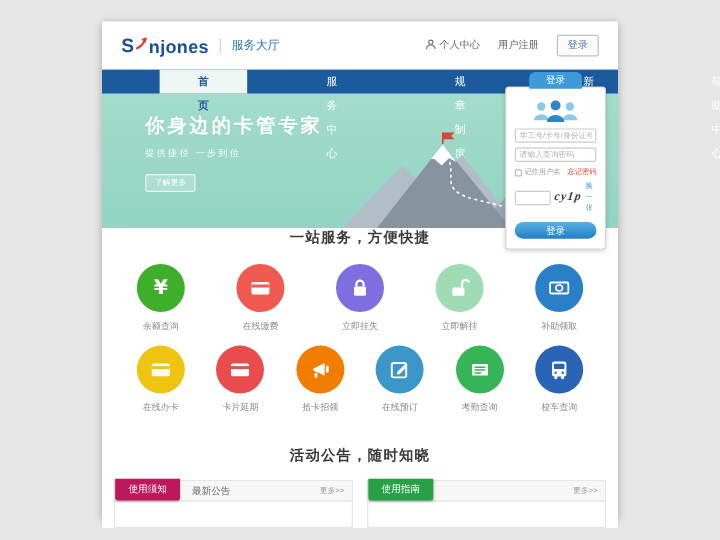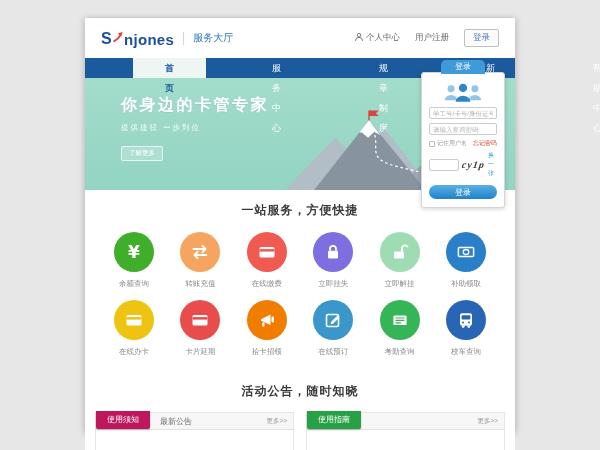--- a/index.html
+++ b/index.html
@@ -50,21 +50,21 @@
   .forgot { color:#e0453a; margin-left:auto; cursor:pointer; }
   .captcha-row { display:flex; align-items:center; gap:3px; }
   .captcha-input { width:30px; height:12px; margin-bottom:0; }
   .captcha-text { font-family:"Liberation Serif", serif; font-style:italic; font-weight:bold;
                   font-size:10px; color:#3a3a3a; letter-spacing:1px; transform:skewX(-8deg); cursor:pointer; }
   .captcha-refresh { font-size:6px; color:#3e9ad8; cursor:pointer; }
   .login-submit { display:block; width:100%; height:14px; margin-top:7px; border:none; border-radius:7px;
                   background:linear-gradient(#58b0e5,#2180c6); color:#fff; font-size:8px; cursor:pointer; }
 
   
-  .services { text-align:center; padding-top:12px; background:#fff; }
+  .services { text-align:center; background:#fff; }
   .section-title { font-size:12px; font-weight:bold; color:#3a3a3a; letter-spacing:1px; }
   .services .section-title { margin-bottom:13px; }
   .service-row { display:flex; justify-content:space-between; padding:0 24px; margin-bottom:11px; }
   .service-item { width:50px; cursor:pointer; }
   .service-circle { width:40px; height:40px; border-radius:50%; margin:0 auto 7px;
                     display:flex; align-items:center; justify-content:center; }
   .service-circle .glyph { color:#fff; font-size:17px; font-weight:bold; font-family:"DejaVu Sans", sans-serif; }
   .service-label { font-size:7.5px; color:#898989; white-space:nowrap; }
   .more-btn { display:inline-block; margin-top:3px; background:#f2601c; color:#fff; font-size:8.5px;
               padding:4px 13px; border-radius:3px; border:none; cursor:pointer; }
@@ -181,29 +181,20 @@
   <div class="services">
     <div class="section-title">一站服务，方便快捷</div>
     <div class="service-row" id="service-row-1">
         <div class="service-item">
           <div class="service-circle" style="background: rgb(63, 174, 42); color: rgb(63, 174, 42);">
             <span class="glyph">¥</span>
           </div>
           <div class="service-label">余额查询</div>
         </div>
         <div class="service-item">
-          <div class="service-circle" style="background: rgb(245, 165, 95); color: rgb(245, 165, 95);">
-            <svg width="20" height="20" viewBox="0 0 20 20" fill="none" stroke="#fff" stroke-width="1.9" stroke-linecap="round" stroke-linejoin="round">
-              <path d="M3.5 7h12M12.5 3.8 15.5 7l-3 3.2"></path>
-              <path d="M16.5 13h-12M7.5 9.8 4.5 13l3 3.2"></path>
-            </svg>
-          </div>
-          <div class="service-label">转账充值</div>
-        </div>
-        <div class="service-item">
           <div class="service-circle" style="background: rgb(240, 90, 80); color: rgb(240, 90, 80);">
             <svg width="20" height="20" viewBox="0 0 20 20">
               <rect x="2.5" y="5" width="15" height="10.5" rx="1.5" fill="#fff"></rect>
               <rect x="2.5" y="7.1" width="15" height="2.5" fill="currentColor"></rect>
             </svg>
           </div>
           <div class="service-label">在线缴费</div>
         </div>
         <div class="service-item">
           <div class="service-circle" style="background: rgb(125, 111, 224); color: rgb(125, 111, 224);">

